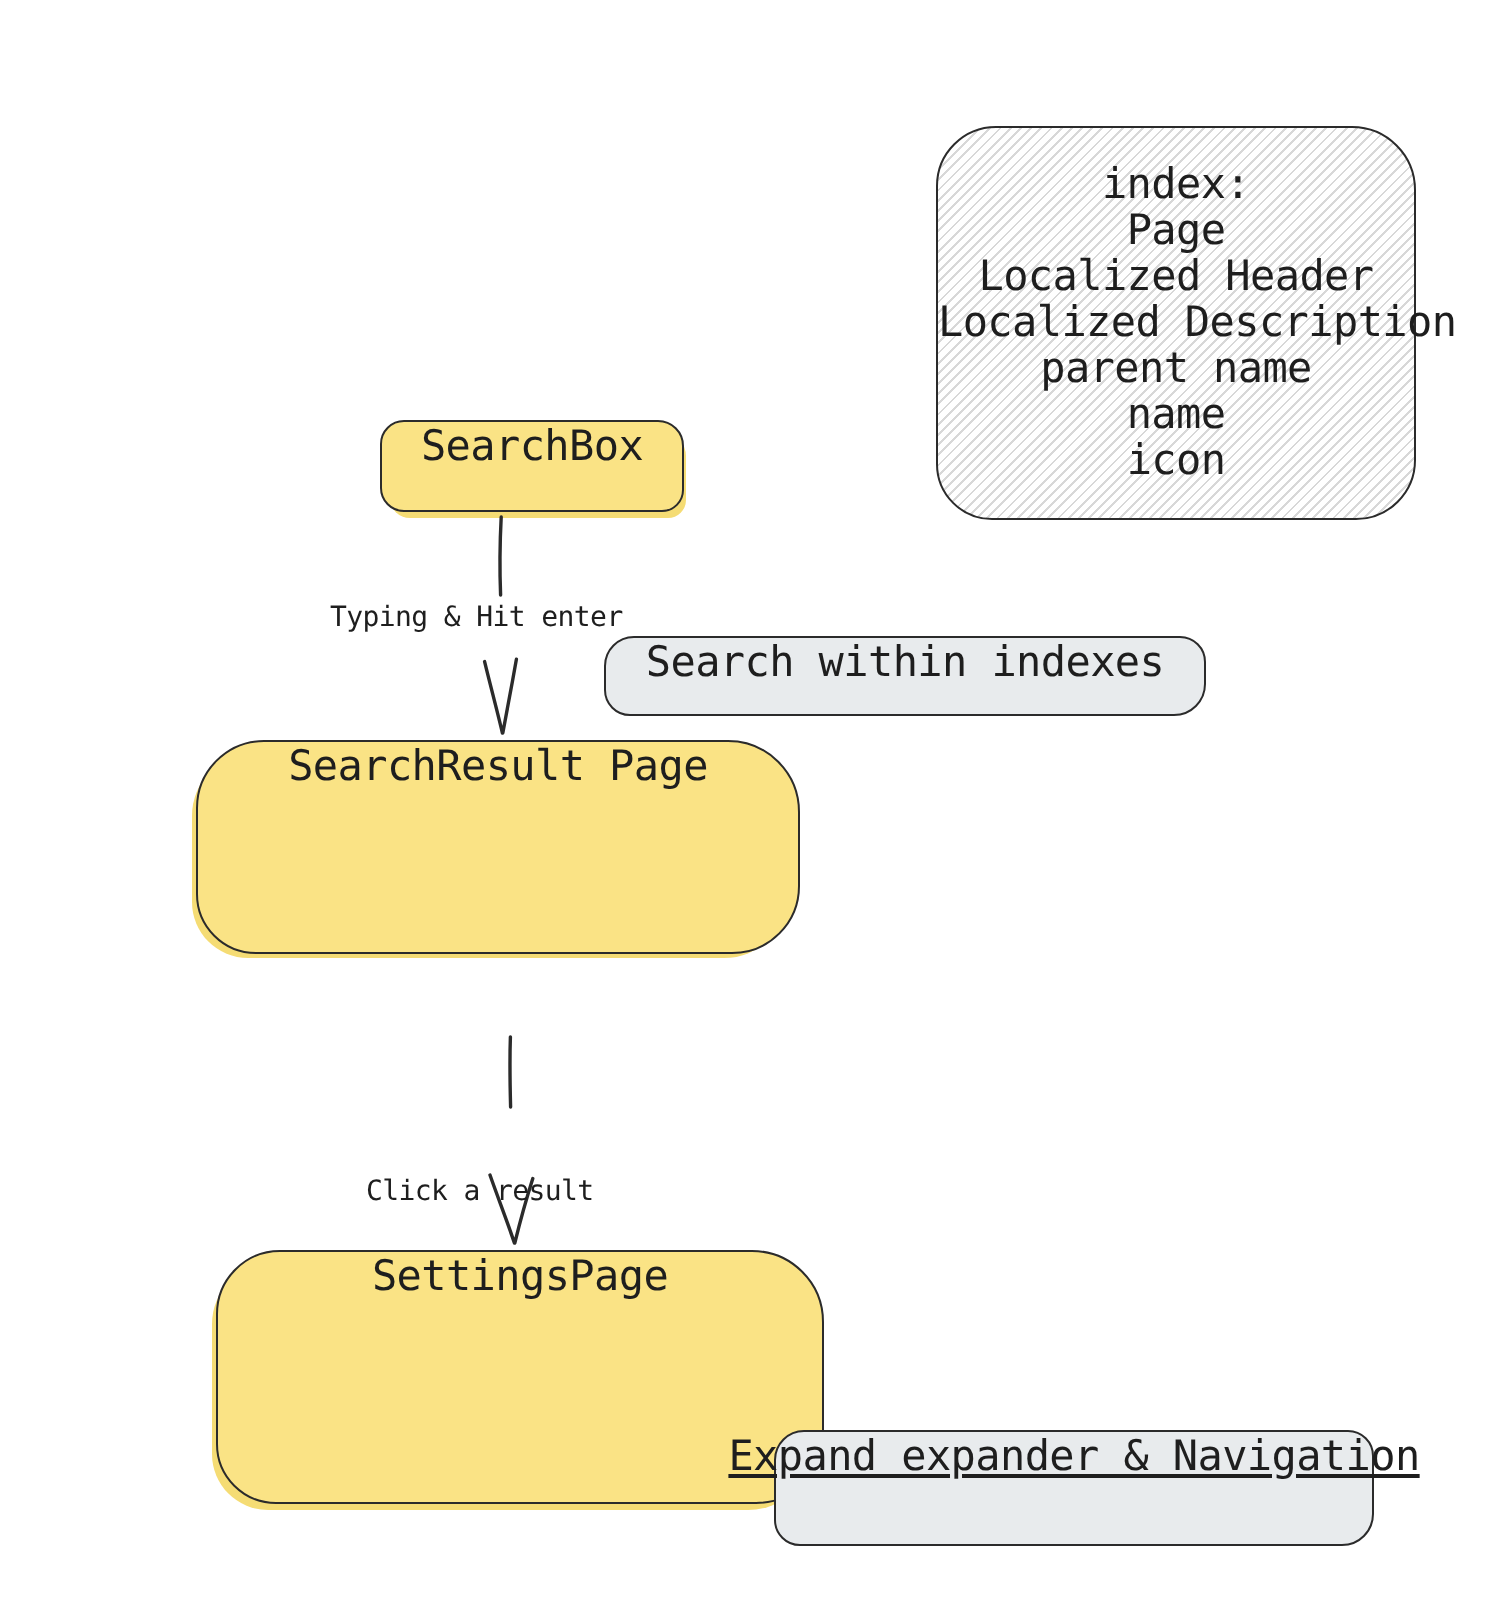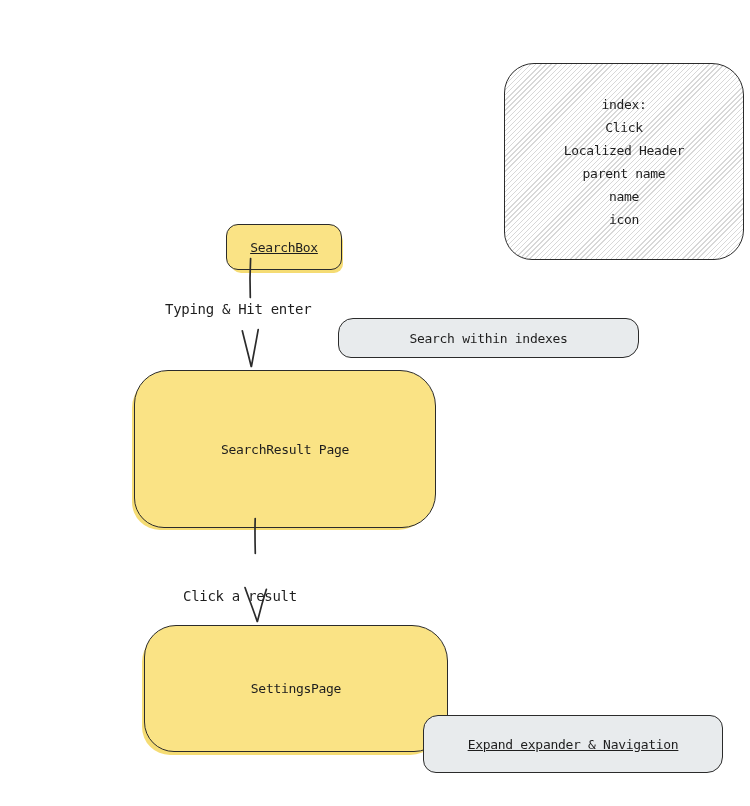--- a/index.html
+++ b/index.html
@@ -10,28 +10,26 @@
     height: 806px;
     background: #ffffff;
     overflow: hidden;
     font-family: "DejaVu Sans Mono", "Liberation Mono", monospace;
     color: var(--color-text, #1e1e1e);
   }
 
   .node {
     position: absolute;
     display: flex;
-    align-items: center;
     justify-content: center;
     border: 1.6px solid var(--color-stroke, #2b2b2b);
-    font-size: 13px;
+    font-size: 21px;
     letter-spacing: -0.3px;
     box-sizing: border-box;
     white-space: nowrap;
-    margin-left: 36px;
   }
 
   .gray {
     background: var(--color-gray, #e8ebed);
     border-radius: 15px 13px 16px 13px;
     z-index: 3;
   }
 
   .yellow {
     background: var(--color-yellow, #fae385);
@@ -48,25 +46,25 @@
       #ffffff;
     border-radius: 30px 32px 30px 28px;
     z-index: 3;
     flex-direction: column;
     text-align: center;
     line-height: 23px;
   }
 
   #settings-init { left: 37px;  top: 110px; width: 433px; height: 62px;  z-index: 1; }
   #index-note    { left: 468px; top: 63px;  width: 240px; height: 197px; }
-  #search-box    { left: 190px; top: 224px; width: 116px; height: 46px;
+  #search-box    { left: 190px; top: 210px; width: 152px; height: 46px;
                    border-radius: 12px 13px 11px 12px;
-                   box-shadow: 3px 5px 0 -2px var(--color-yellow-shadow, #f5dc74); text-decoration: underline; }
+                   box-shadow: 3px 5px 0 -2px var(--color-yellow-shadow, #f5dc74); }
   #search-within { left: 302px; top: 318px; width: 301px; height: 40px; }
-  #search-result { left: 98px;  top: 370px; width: 302px; height: 158px;
+  #search-result { left: 98px;  top: 370px; width: 302px; height: 107px;
                    border-radius: 34px 36px 34px 30px;
                    box-shadow: -4px 4px 0 -2px var(--color-yellow-shadow, #f5dc74); }
   #settings-page { left: 108px; top: 625px; width: 304px; height: 127px;
                    border-radius: 32px 36px 34px 30px;
                    box-shadow: -4px 5px 0 -2px var(--color-yellow-shadow, #f5dc74); }
   #expand-nav    { left: 387px; top: 715px; width: 300px; height: 58px; text-decoration: underline; }
 
   .edge-label {
     position: absolute;
     font-size: 14px;
@@ -99,22 +97,23 @@
   <svg class="arrows" viewBox="0 0 750 806" aria-hidden="true">
     <path d="M250.6 258.5 C250 270 249.8 285 250.3 297.5"></path>
     <path d="M242.3 330.8 C245 342 248.5 355 251.2 366.5 M258.2 329.6 C256 342 253.6 355 251.4 366.5"></path>
     <path d="M255.2 518.5 C254.8 530 255 542 255.3 553.5"></path>
     <path d="M245 587.5 C249 599 253.4 610 257.2 621.5 M266.4 589.3 C263 600 260 611 257.4 621.5"></path>
   </svg>
 
 
   <div class="node note" id="index-note">
     <div>index:</div>
-    <div>Click</div>
+    <div>Page</div>
     <div>Localized Header</div>
+    <div>Localized Description</div>
     <div>parent name</div>
     <div>name</div>
     <div>icon</div>
   </div>
 
   <div class="node yellow" id="search-box">
     <span>SearchBox</span>
   </div>
 
   <div class="edge-label" id="typing-label">Typing &amp; Hit enter</div>

